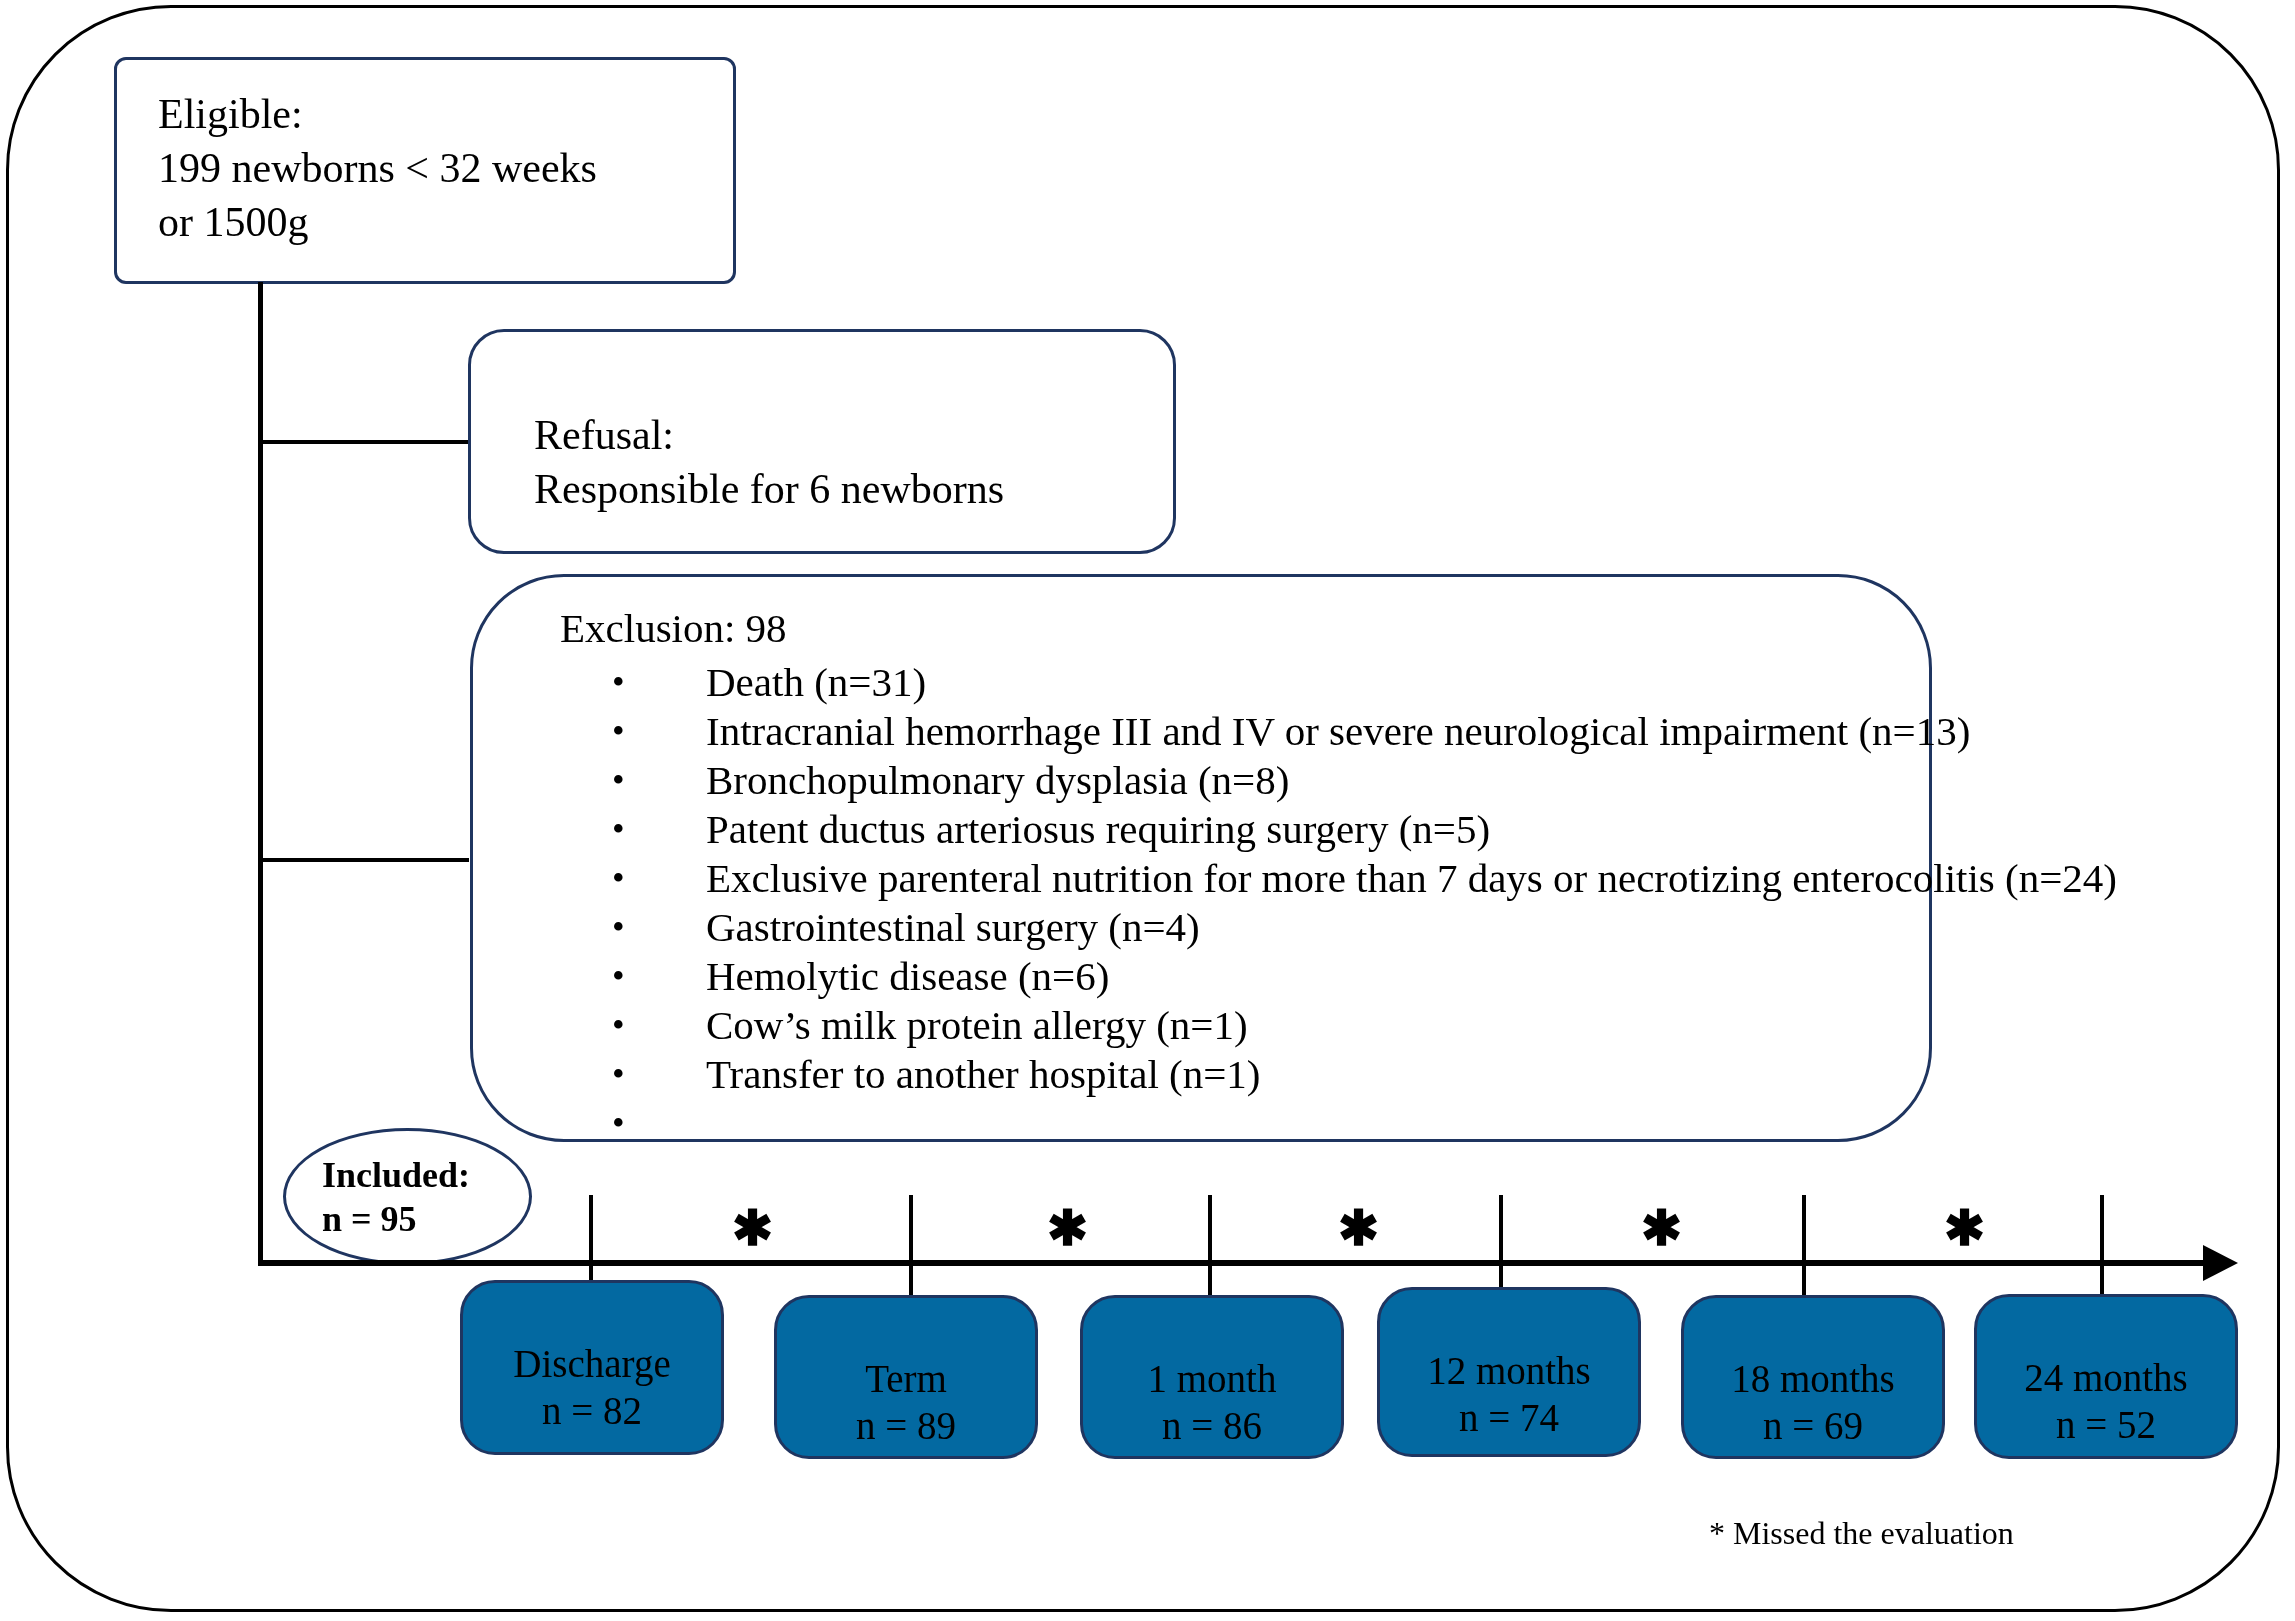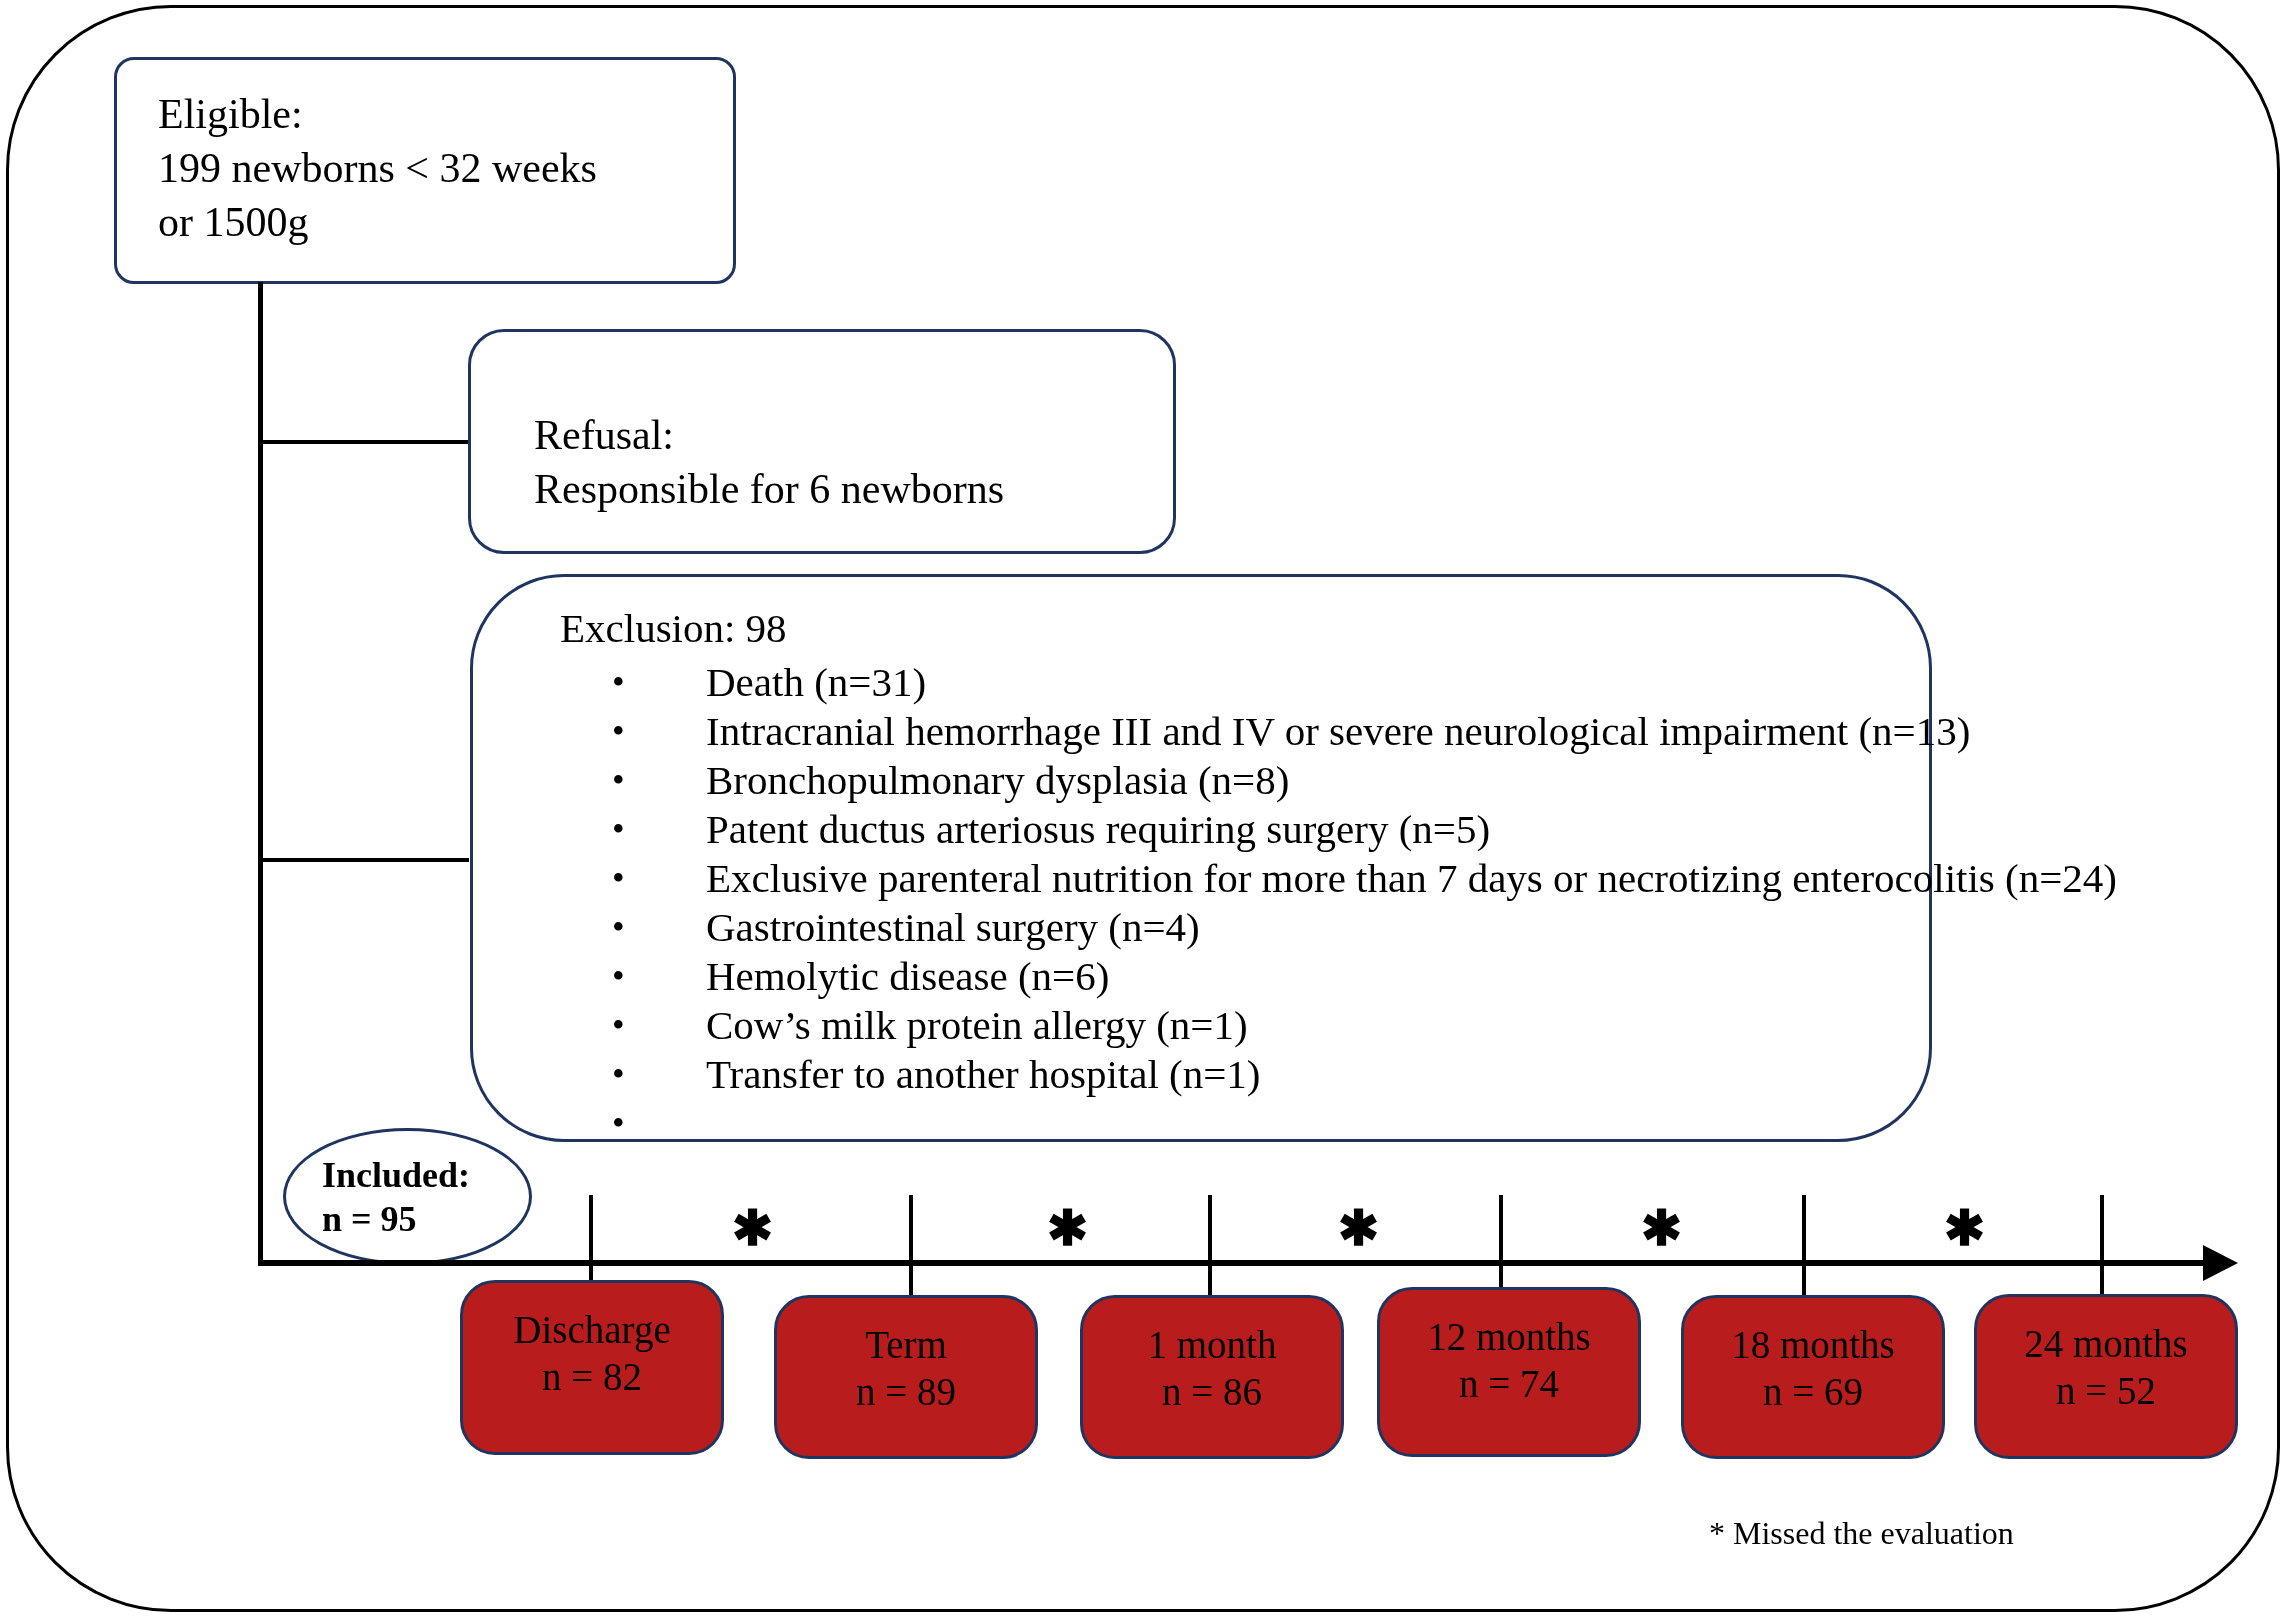--- a/index.html
+++ b/index.html
@@ -32,21 +32,21 @@
   
   .nbox {
     position: absolute;
     border: 3.9px solid #1f3560;
     background: #ffffff;
     box-sizing: border-box;
   }
   .box-eligible {
     left: 114px; top: 57px;
     width: 622px; height: 227px;
-    border-radius: 20px;
+    border-radius: 12px;
     padding: 27px 0 0 41px;
   }
   .box-refusal {
     left: 468px; top: 329px;
     width: 708px; height: 225px;
     border-radius: 36px;
     padding: 76px 0 0 63px;
   }
   .box-exclusion {
     left: 470px; top: 574px;
@@ -150,25 +150,25 @@
     top: 1204px;
     font-size: 49px;
     line-height: 49px;
     font-weight: bold;
     color: #000000;
   }
   
   .tbox {
     position: absolute;
     border: 3.9px solid #1f3560;
-    background: #b91c1c;
+    background: #0369a1;
     border-radius: 35px;
     box-sizing: border-box;
     text-align: center;
-    padding-top: 23px;
+    padding-top: 57px;
   }
   .tbox .tlabel {
     font-size: 39px;
     line-height: 47px;
     white-space: nowrap;
   }
   .tbox .tn {
     font-size: 39px;
     line-height: 47px;
     white-space: nowrap;

